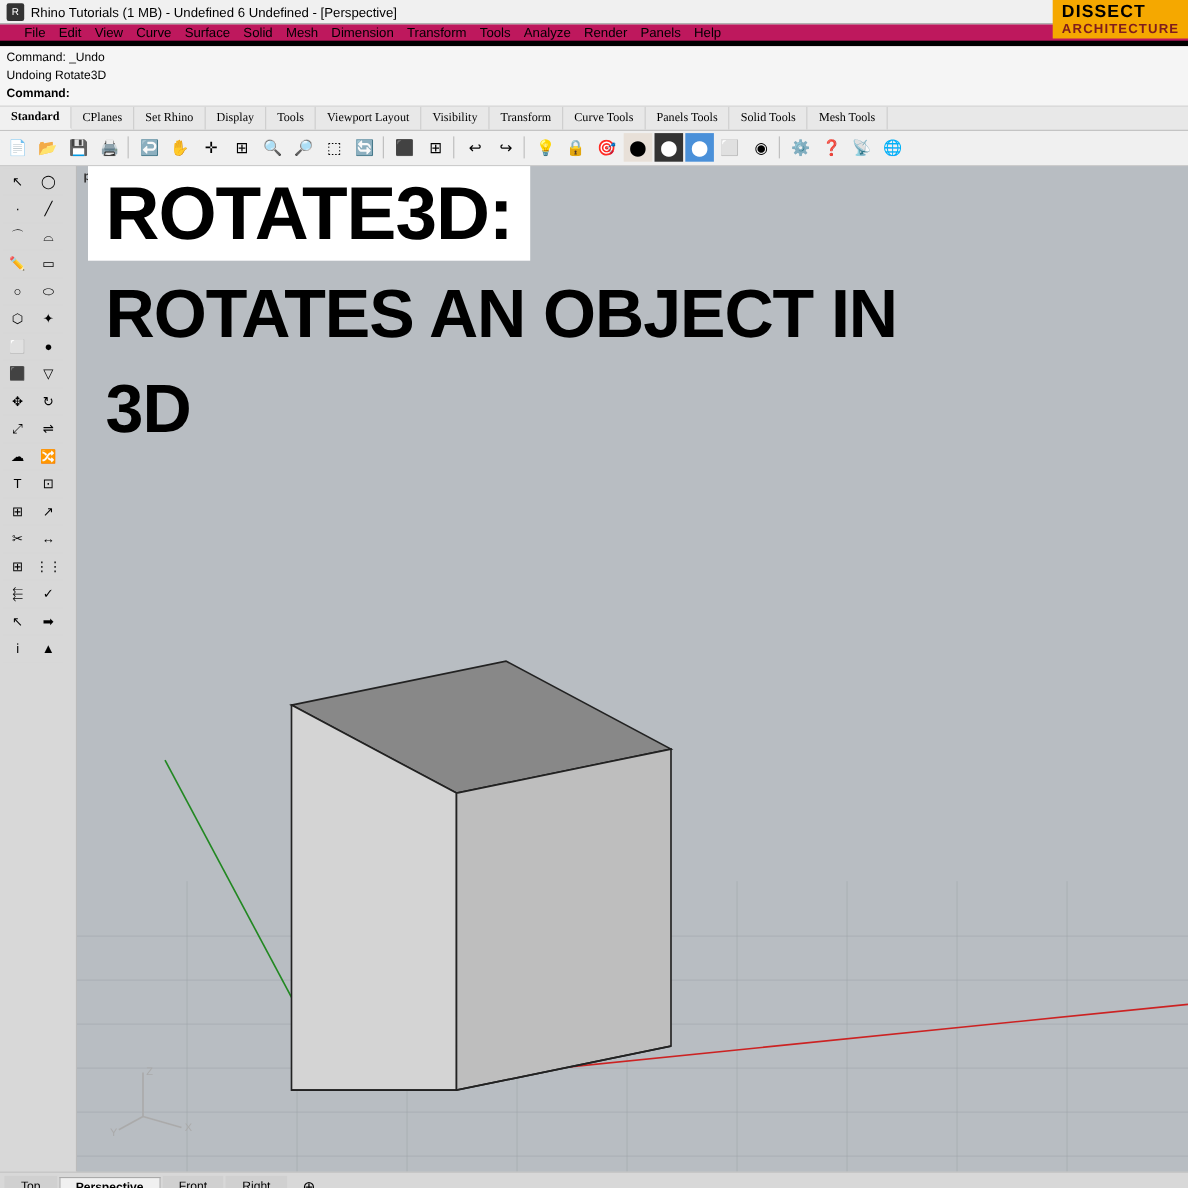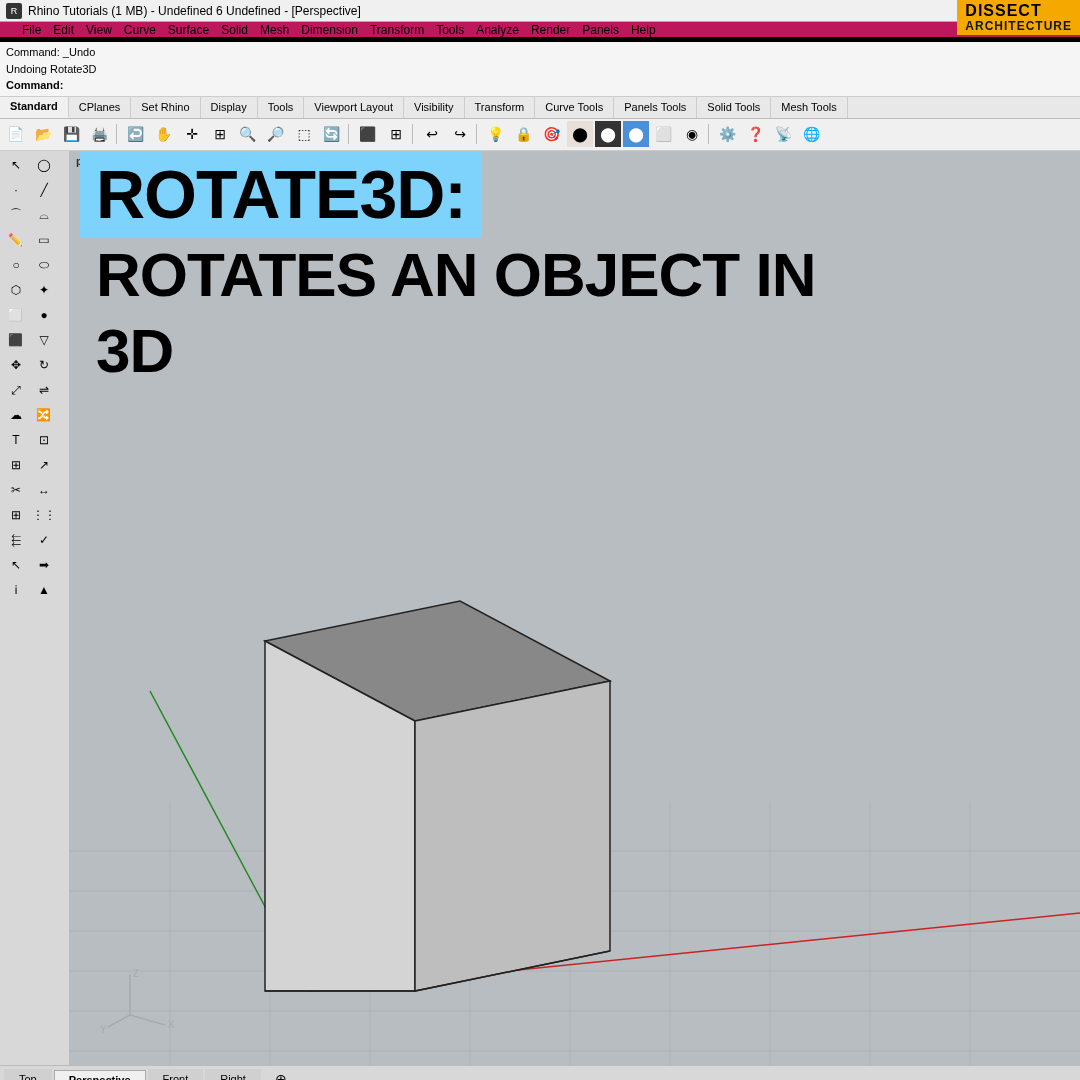--- a/index.html
+++ b/index.html
@@ -46,21 +46,21 @@
     #brand-badge .line1 {
       font-size: 16px;
       font-weight: 900;
       color: #000;
       letter-spacing: 1px;
       display: block;
     }
     #brand-badge .line2 {
       font-size: 12px;
       font-weight: 900;
-      color: #0f172a;
+      color: #7f1d1d;
       letter-spacing: 1px;
       display: block;
     }
 
     
     #menu-bar {
       background: #be185d;
       height: 20px;
       display: flex;
       align-items: center;
@@ -97,20 +97,21 @@
       overflow: hidden;
     }
     .toolbar-tab {
       padding: 0 10px;
       display: flex;
       align-items: center;
       font-size: 11px;
       cursor: pointer;
       border-right: 1px solid #ccc;
       white-space: nowrap;
+      font-family: Liberation Serif, serif;
     }
     .toolbar-tab.active {
       background: #f0f0f0;
       border-bottom: 2px solid #f0f0f0;
       font-weight: bold;
     }
 
     
     #toolbar-icons {
       background: #f0f0f0;
@@ -196,41 +197,42 @@
       top: 0; left: 0;
       width: 100%; height: 100%;
       z-index: 10;
       pointer-events: none;
     }
     .annotation-box {
       position: absolute;
       top: 0; left: 10px;
     }
     .rotate3d-label {
-      background: #7dd3fc;
+      background: #ffffff;
       display: inline-block;
       padding: 4px 16px;
       margin-bottom: 0;
     }
     .rotate3d-label span {
       font-size: 68px;
       font-weight: 900;
       color: #000;
       font-family: Arial Black, Arial, sans-serif;
       letter-spacing: -1px;
     }
     .desc-text {
       display: block;
       font-size: 62px;
       font-weight: 900;
       color: #000;
       font-family: Arial Black, Arial, sans-serif;
       line-height: 1.1;
       padding: 4px 16px;
       letter-spacing: -1px;
+      margin-top: 11px;
     }
 
     
     #axis-indicator {
       position: absolute;
       bottom: 30px;
       left: 30px;
       z-index: 5;
     }
 

